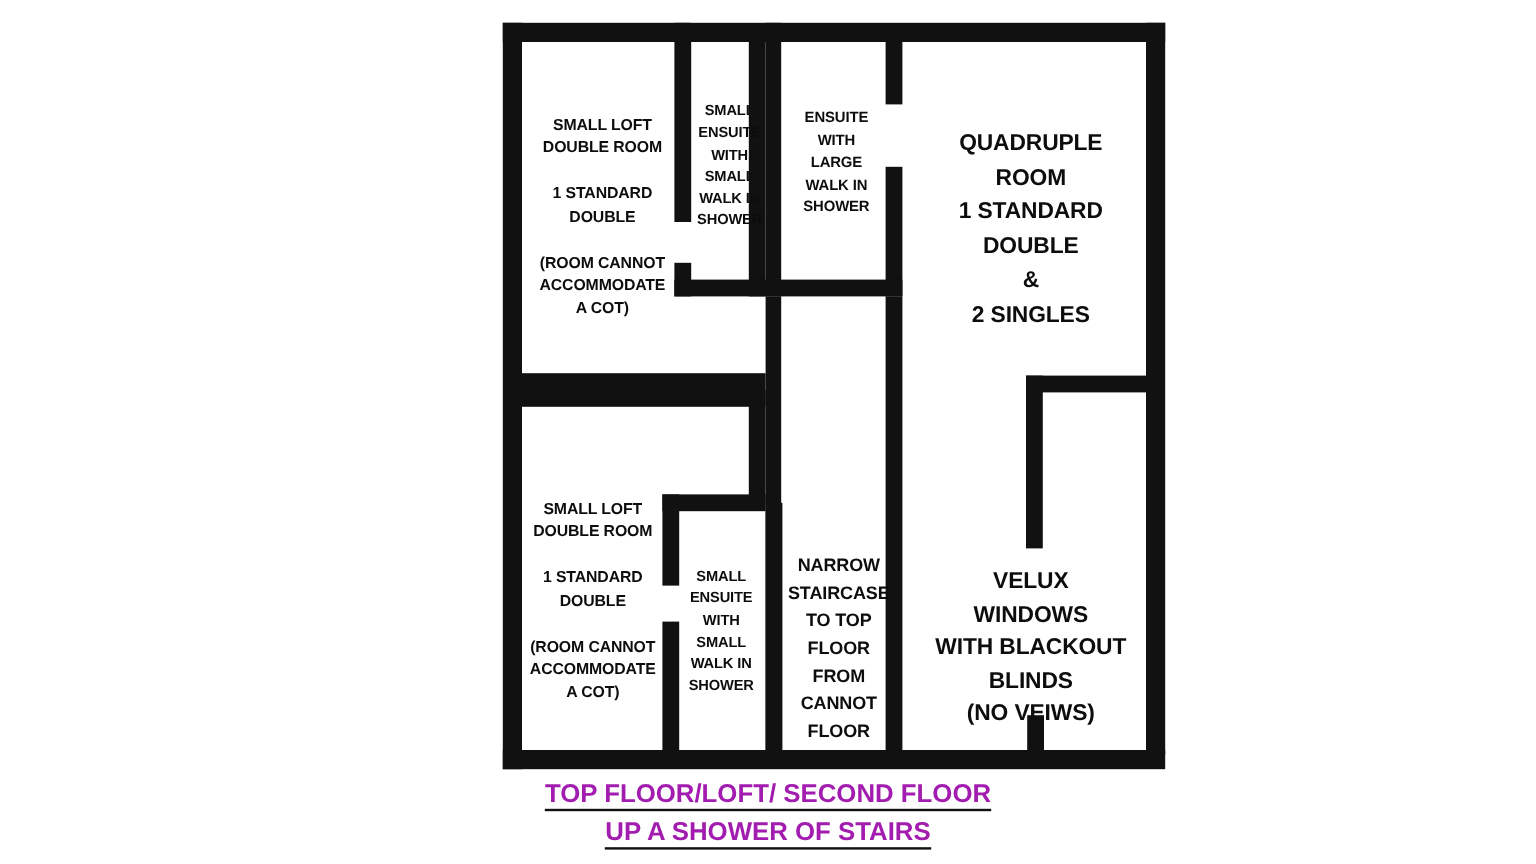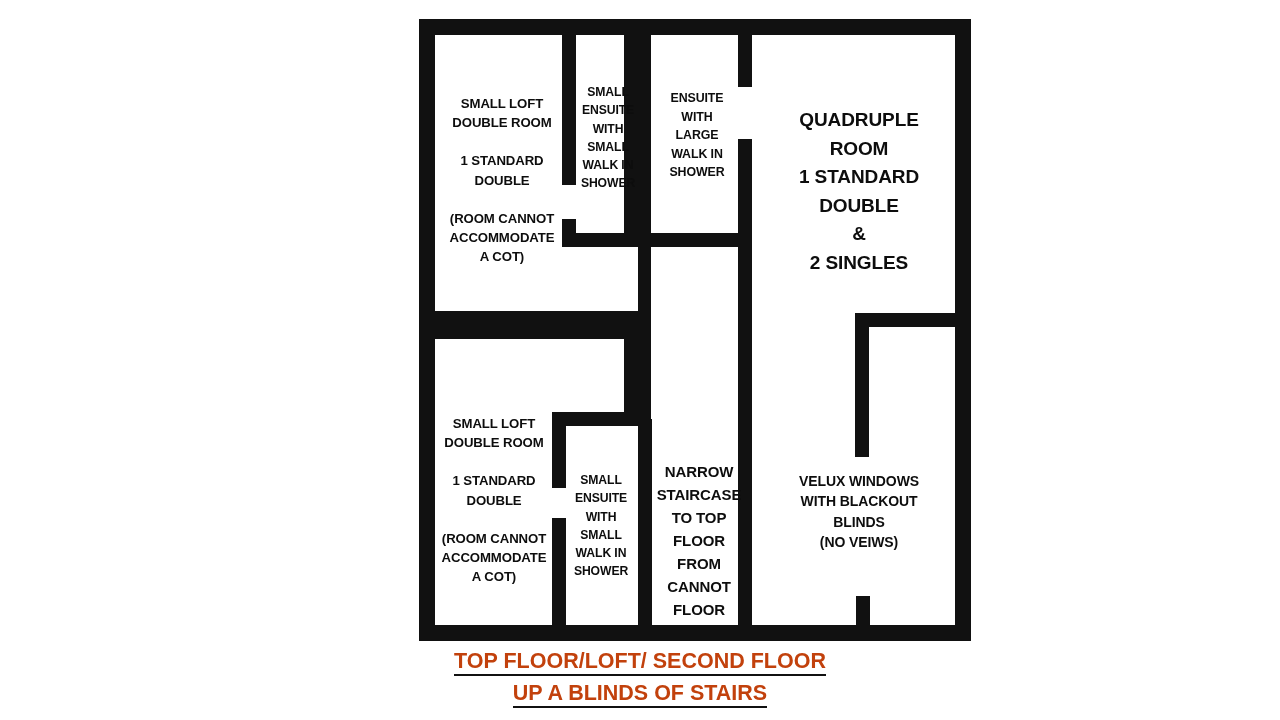--- a/index.html
+++ b/index.html
@@ -82,35 +82,35 @@
     left: 655px;
     top: 461px;
     width: 88px;
     font-size: 15px;
     line-height: 1.53;
   }
   .lbl-velux {
     left: 778px;
     top: 471px;
     width: 162px;
-    font-size: 14px;
+    font-size: 19px;
     line-height: 1.45;
   }
   #caption {
     position: absolute;
     left: 0;
     top: 646px;
     width: 1280px;
     text-align: center;
   }
   .caption-line {
     display: block;
     font-size: 21.5px;
     font-weight: bold;
-    color: #c2410c;
+    color: #a21caf;
     letter-spacing: 0px;
     line-height: 1.47;
   }
   .caption-line span {
     border-bottom: 2px solid #111111;
     padding-bottom: 1px;
   }
 </style>
 </head>
 <body>
@@ -218,16 +218,16 @@
 CANNOT
 FLOOR</div>
 
   <div class="room-label lbl-velux">VELUX WINDOWS
 WITH BLACKOUT
 BLINDS
 (NO VEIWS)</div>
 
   <div id="caption">
     <div class="caption-line"><span>TOP FLOOR/LOFT/ SECOND FLOOR</span></div>
-    <div class="caption-line"><span>UP A BLINDS OF STAIRS</span></div>
+    <div class="caption-line"><span>UP A SHOWER OF STAIRS</span></div>
   </div>
 
 </div>
 
 </body></html>

